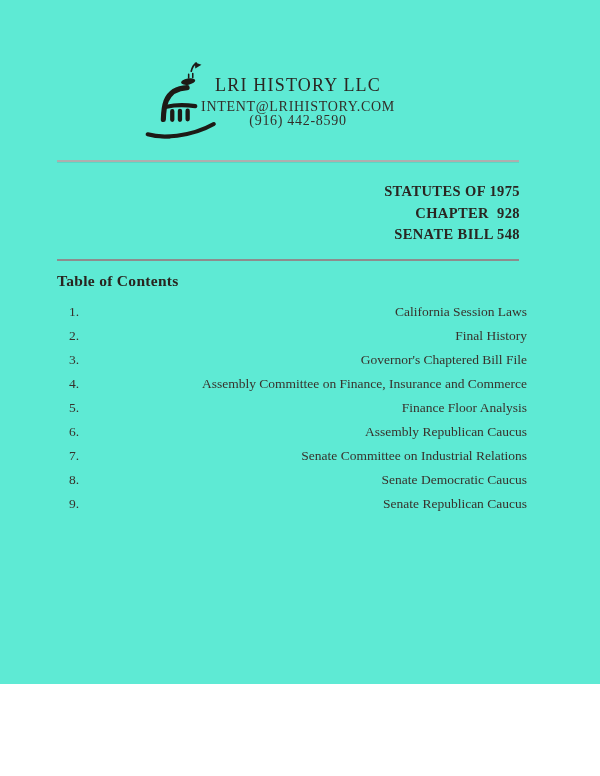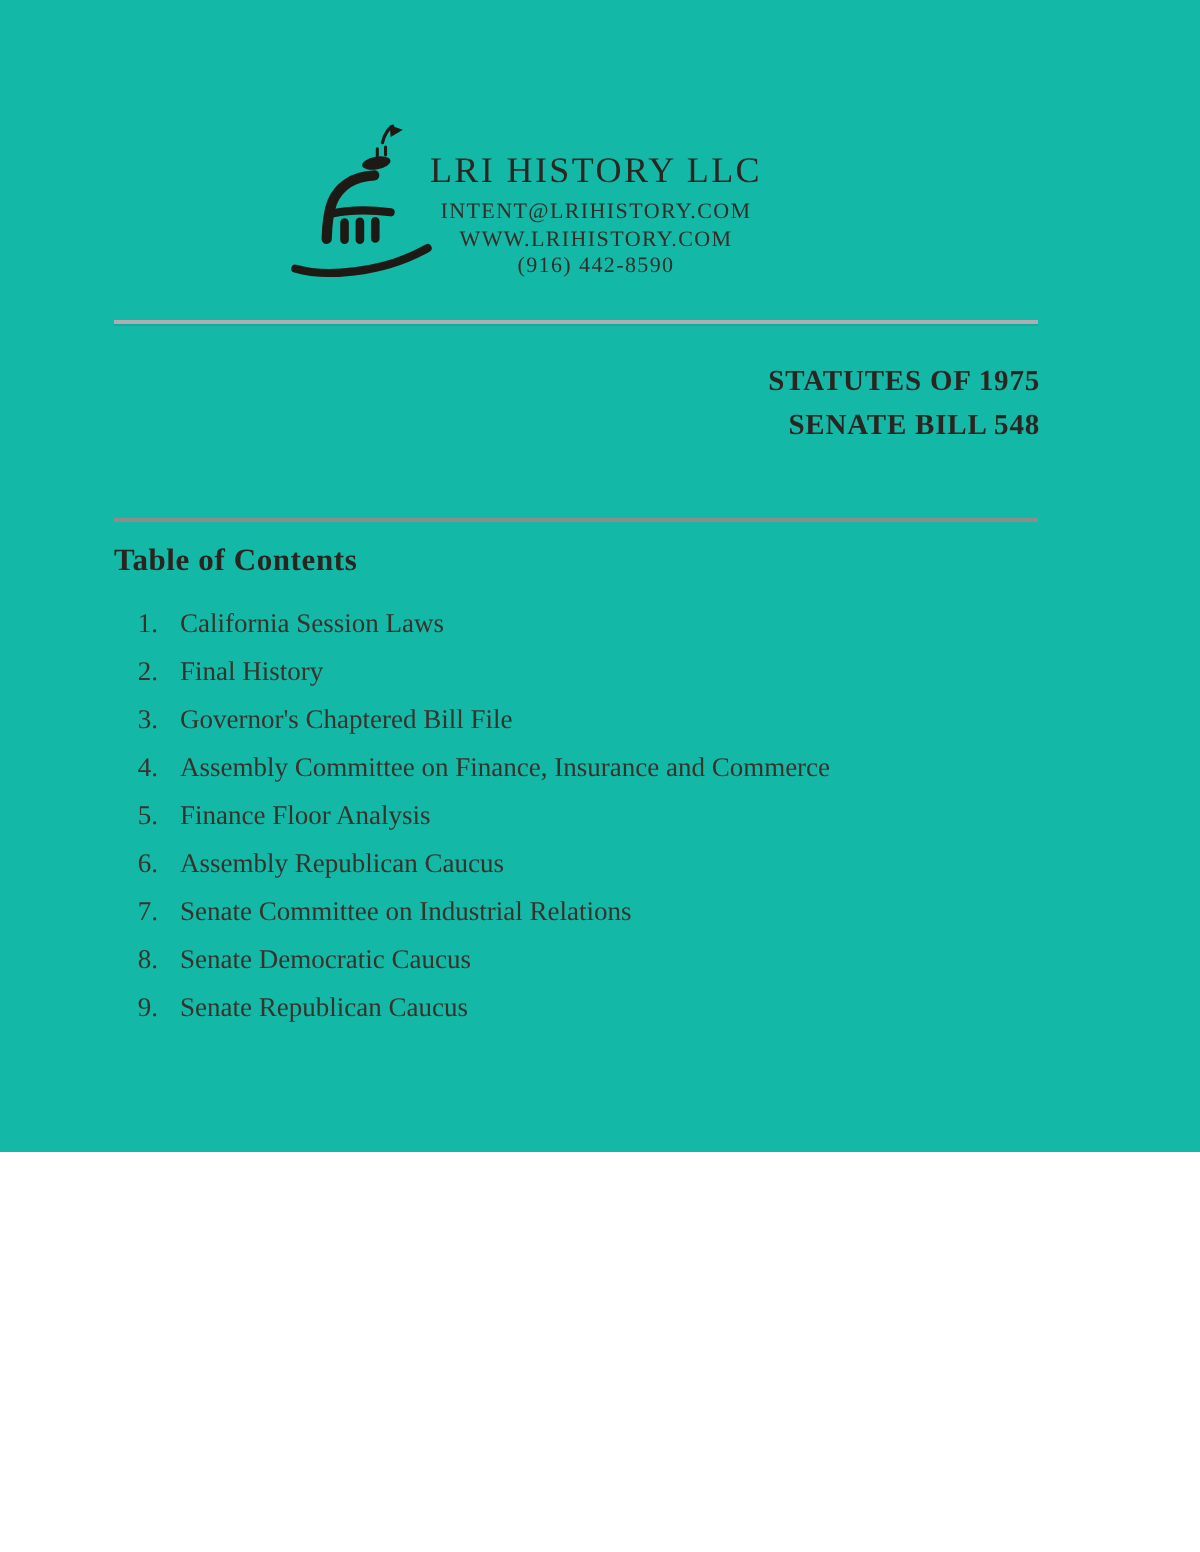--- a/index.html
+++ b/index.html
@@ -5,22 +5,22 @@
   html, body { margin: 0; padding: 0; }
   body {
     width: 600px; height: 776px;
     background: #ffffff;
     font-family: "Liberation Serif", serif;
     position: relative;
     overflow: hidden;
   }
   .page {
     position: absolute; inset: 0;
-    width: 600px; height: 576px;
-    background: #14b8a6;
+    width: 600px; height: 684px;
+    background: #5eead4;
   }
 
   
   .logo {
     position: absolute; left: 141px; top: 60px;
     width: 82px; height: 82px;
   }
   .logo svg { width: 100%; height: 100%; display: block; }
 
   .letterhead-text {
@@ -29,21 +29,21 @@
     color: #2b2622;
   }
   .company-name {
     font-size: 18px;
     letter-spacing: 1.2px;
     line-height: 22px;
     color: #2b2622;
     white-space: pre;
   }
   .contact-line {
-    font-size: 11px;
+    font-size: 14px;
     letter-spacing: 0.7px;
     line-height: 13.5px;
     color: #332e29;
     white-space: pre;
   }
   .contact-line.first { margin-top: 4px; }
 
   
   .rule {
     position: absolute; left: 57px; width: 462px; height: 2px;
@@ -83,21 +83,21 @@
     font-size: 13.5px;
     line-height: 15.4px;
     color: #38322c;
   }
   .toc-num {
     width: 22px;
     text-align: right;
     margin-right: 11px;
     flex: none;
   }
-  .toc-label { flex: 1; }
+  .toc-label { flex: 1; text-align: right; }
 </style>
 </head>
 <body>
 
 <div class="page">
 
   <div class="logo">
     <svg viewBox="0 0 80 80" xmlns="http://www.w3.org/2000/svg" aria-hidden="true">
       <g stroke="#1d1a16" fill="none" stroke-linecap="round">
 
@@ -117,28 +117,28 @@
 
         <path d="M6.5 72.5 C20 76.5 48 75.5 71 62.5" stroke-width="4"></path>
         <path d="M6.5 72.5 C12 74.5 20 75.8 28 75.6" stroke-width="2"></path>
       </g>
     </svg>
   </div>
 
   <div class="letterhead-text">
     <div class="company-name">LRI HISTORY LLC</div>
     <div class="contact-line first">INTENT@LRIHISTORY.COM</div>
-    <div class="contact-line">WWW.LRIHISTORY.COM</div>
     <div class="contact-line">(916) 442-8590</div>
   </div>
 
   <div class="rule rule-top"></div>
 
   <div class="ref-block">
     <div class="ref-line">STATUTES OF 1975</div>
+    <div class="ref-line">CHAPTER  928</div>
     <div class="ref-line">SENATE BILL 548</div>
   </div>
 
   <div class="rule rule-mid"></div>
 
   <div class="toc-title">Table of Contents</div>
 
   <div class="toc-list">
     <div class="toc-row">
       <span class="toc-num">1.</span>

